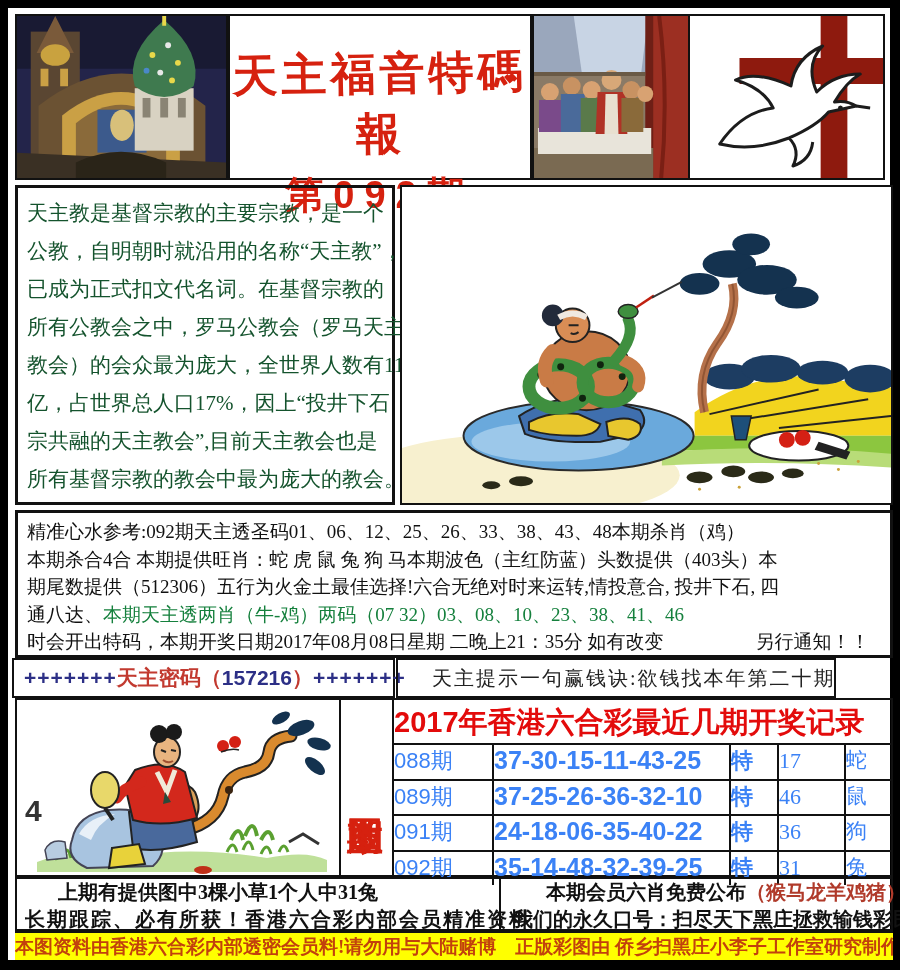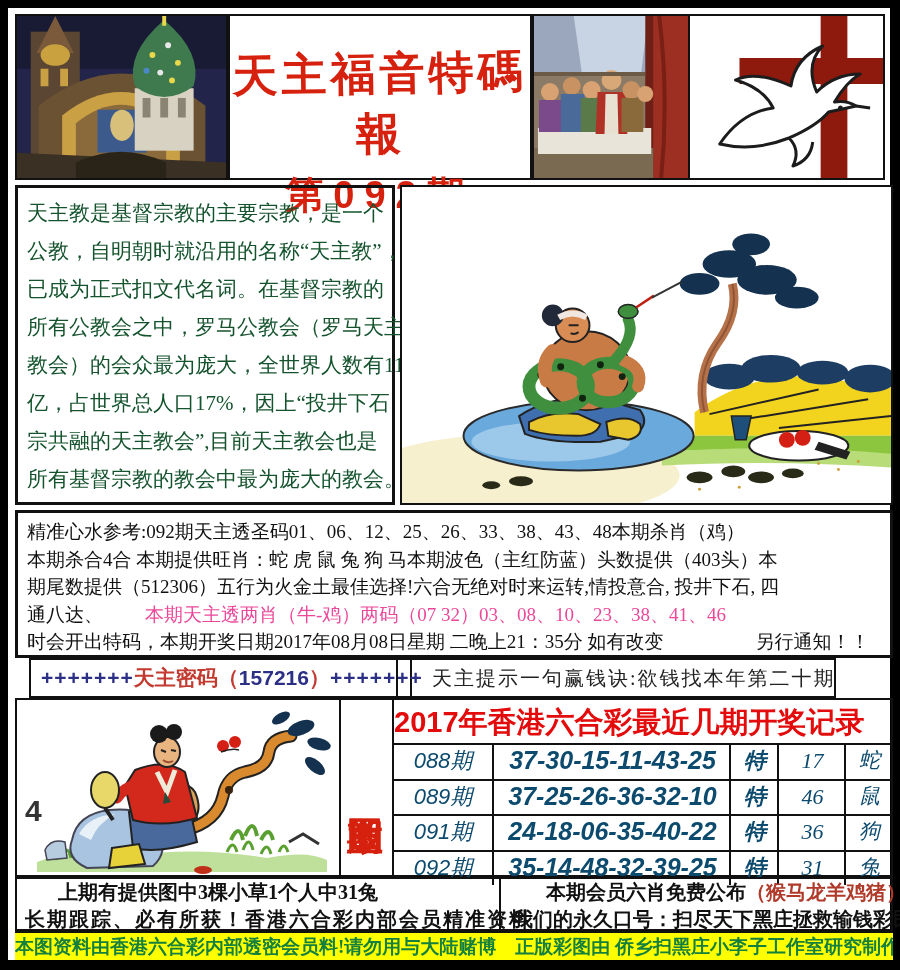--- a/index.html
+++ b/index.html
@@ -16,57 +16,57 @@
   .mast-line1{font-size:45px;letter-spacing:4px;margin-top:28px;transform:rotate(-1deg);}
   .mast-line2{font-size:38px;letter-spacing:10px;margin-top:6px;}
 
   
   .intro{padding:6px 8px 0 9px;}
   .intro div{font-size:21px;font-weight:normal;line-height:38px;white-space:nowrap;color:#14532d;}
 
   
   .tips{padding:5px 8px 0 9px;color:#111;}
   .tips div{font-size:19px;line-height:27.5px;white-space:nowrap;}
-  .tips .red{color:#ec4899;margin-left:42px;}
+  .tips .red{color:#15803d;}
   .tips .gap{display:inline-block;width:92px;}
 
   
   .pw{font-size:21px;font-weight:bold;line-height:36px;padding-left:10px;white-space:nowrap;}
   .pw .plus{color:#2c2f86;letter-spacing:1px;font-family:"Liberation Sans","DejaVu Sans",sans-serif;}
   .pw .lbl{color:#c23a30;}
   .pw .paren{color:#c23a30;}
   .pw .val{color:#2c2f86;font-family:"Liberation Sans","DejaVu Sans",sans-serif;}
   .hint{font-size:20px;line-height:36px;padding-left:34px;color:#222;letter-spacing:2px;white-space:nowrap;}
 
   
   .vlabel{writing-mode:vertical-rl;text-orientation:upright;color:#d6210f;
       font-size:36px;font-weight:bold;line-height:55px;margin:2px auto 0 auto;
       letter-spacing:0px;height:100%;text-align:center;width:100%;}
 
   
   .res-title{color:#e30b0b;font-weight:bold;font-size:29px;text-align:left;line-height:45px;
       white-space:nowrap;letter-spacing:0px;font-family:"Liberation Sans","DejaVu Sans",sans-serif;}
   .trow{position:relative;height:33.5px;border-top:2px solid #111;}
-  .trow .cell{position:absolute;top:0;height:100%;line-height:31px;text-align:center;color:#0c4a6e;overflow:hidden;font-style:italic;}
+  .trow .cell{position:absolute;top:0;height:100%;line-height:31px;color:#3b82f6;overflow:hidden;}
   .c-period{left:0;width:98px;font-family:"Liberation Sans","DejaVu Sans",sans-serif;font-size:22px;}
   .c-numbers{left:98px;width:237px;border-left:2px solid #111;font-family:"Liberation Sans","DejaVu Sans",sans-serif;
       font-size:25px;font-weight:600;letter-spacing:0px;}
   .c-te{left:335px;width:48px;border-left:2px solid #111;font-size:22px;font-weight:bold;}
   .c-special{left:383px;width:67px;border-left:2px solid #111;font-size:22px;}
   .c-zodiac{left:450px;width:47px;border-left:2px solid #111;font-size:21px;}
 
   
   .foot-line{position:absolute;left:0;width:100%;height:27px;line-height:27px;font-size:20px;font-weight:bold;
       color:#111;white-space:nowrap;}
   .foot-left{position:absolute;left:8px;}
   .foot-right{position:absolute;left:496px;text-align:right;}
   .foot-red{color:#b03a2a;}
   .vdivider{position:absolute;left:482px;top:0;width:0;height:100%;border-left:2px solid #111;}
 
-  .banner{background:#ffff00;color:#15803d;font-weight:bold;font-size:19px;text-align:right;
+  .banner{background:#ffff00;color:#c2410c;font-weight:bold;font-size:19px;text-align:right;
       line-height:27px;white-space:nowrap;overflow:hidden;border-top:2px solid #111;}
 
   svg{display:block;}
 </style>
 </head>
 <body>
 
 <div class="page">
 
   <div class="abs bordered" style="left:7px;top:6px;width:213px;height:166px;overflow:hidden;">
@@ -220,21 +220,21 @@
   </div>
 
   <div class="abs thick tips" style="left:7px;top:502px;width:878px;height:148px;">
     <div>精准心水参考:092期天主透圣码01、06、12、25、26、33、38、43、48本期杀肖（鸡）</div>
     <div>本期杀合4合 本期提供旺肖：蛇 虎 鼠 兔 狗 马本期波色（主红防蓝）头数提供（403头）本</div>
     <div>期尾数提供（512306）五行为火金土最佳选择!六合无绝对时来运转,情投意合, 投井下石, 四</div>
     <div><span>通八达、</span><span class="red">本期天主透两肖（牛-鸡）两码（07 32）03、08、10、23、38、41、46</span></div>
     <div><span>时会开出特码，本期开奖日期2017年08月08日星期 二晚上21：35分 如有改变</span><span class="gap"></span><span>另行通知！！</span></div>
   </div>
 
-  <div class="abs bordered pw" style="left:21px;top:650px;width:383px;height:40px;">
+  <div class="abs bordered pw" style="left:4px;top:650px;width:383px;height:40px;">
     <span class="plus">+++++++</span><span class="lbl">天主密码</span><span class="paren">（</span><span class="val">157216</span><span class="paren">）</span><span class="plus">+++++++</span>
   </div>
   <div class="abs bordered hint" style="left:388px;top:650px;width:440px;height:40px;">
     <span>天主提示一句赢钱诀:欲钱找本年第二十期</span>
   </div>
 
   <div class="abs bordered" style="left:7px;top:690px;width:326px;height:179px;overflow:hidden;">
     <svg viewBox="0 0 322 175" width="322" height="175" preserveAspectRatio="none">
       <rect width="322" height="175" fill="#ffffff"></rect>
       <path d="M20 162 Q60 146 110 156 Q180 146 250 158 Q290 150 310 160 L310 172 L20 172 Z" fill="#bfe09a"></path>

